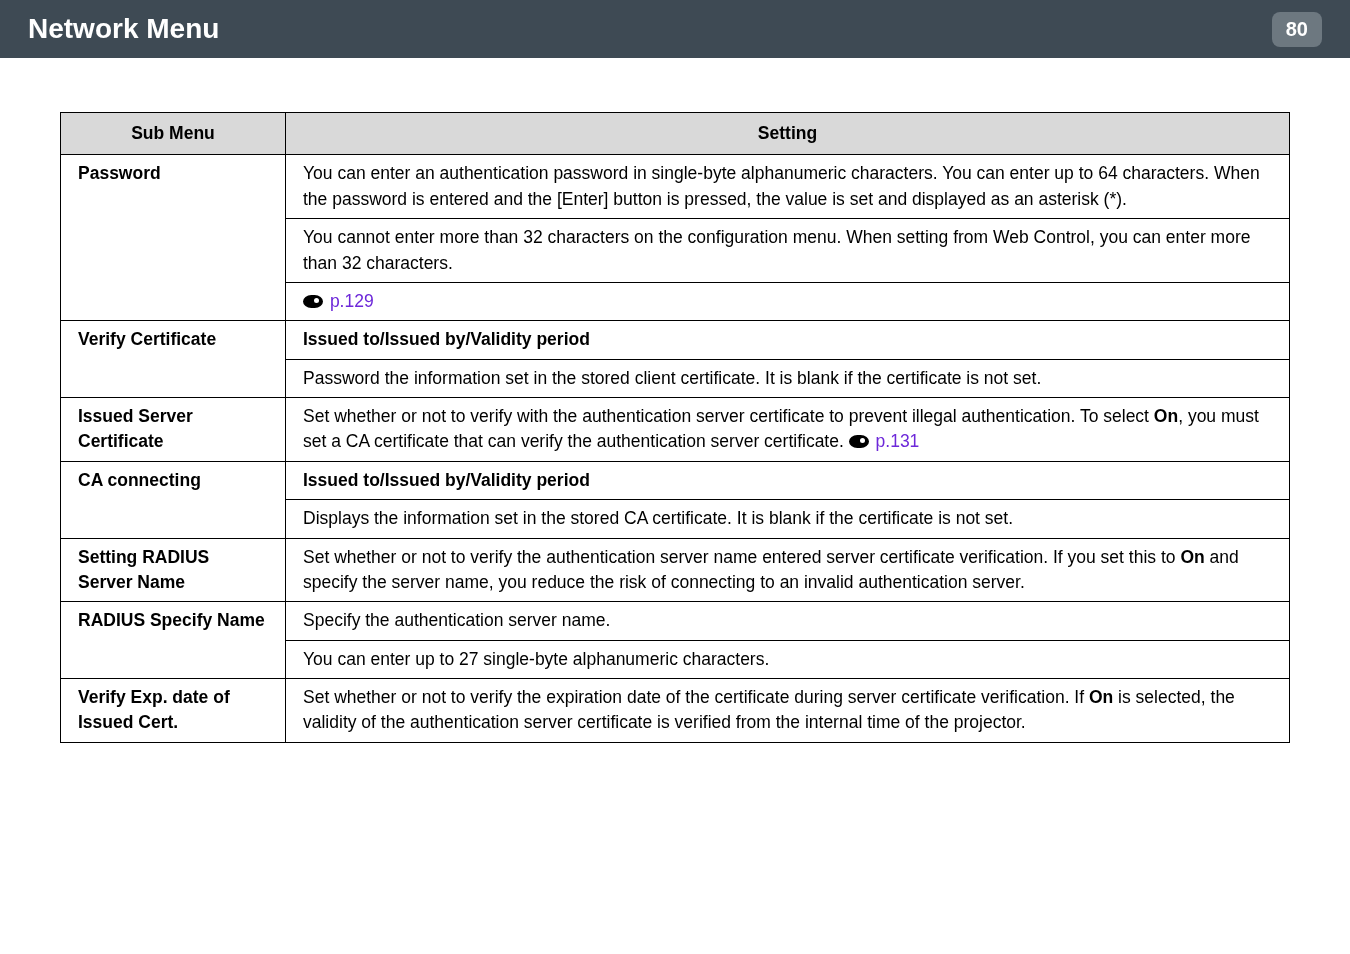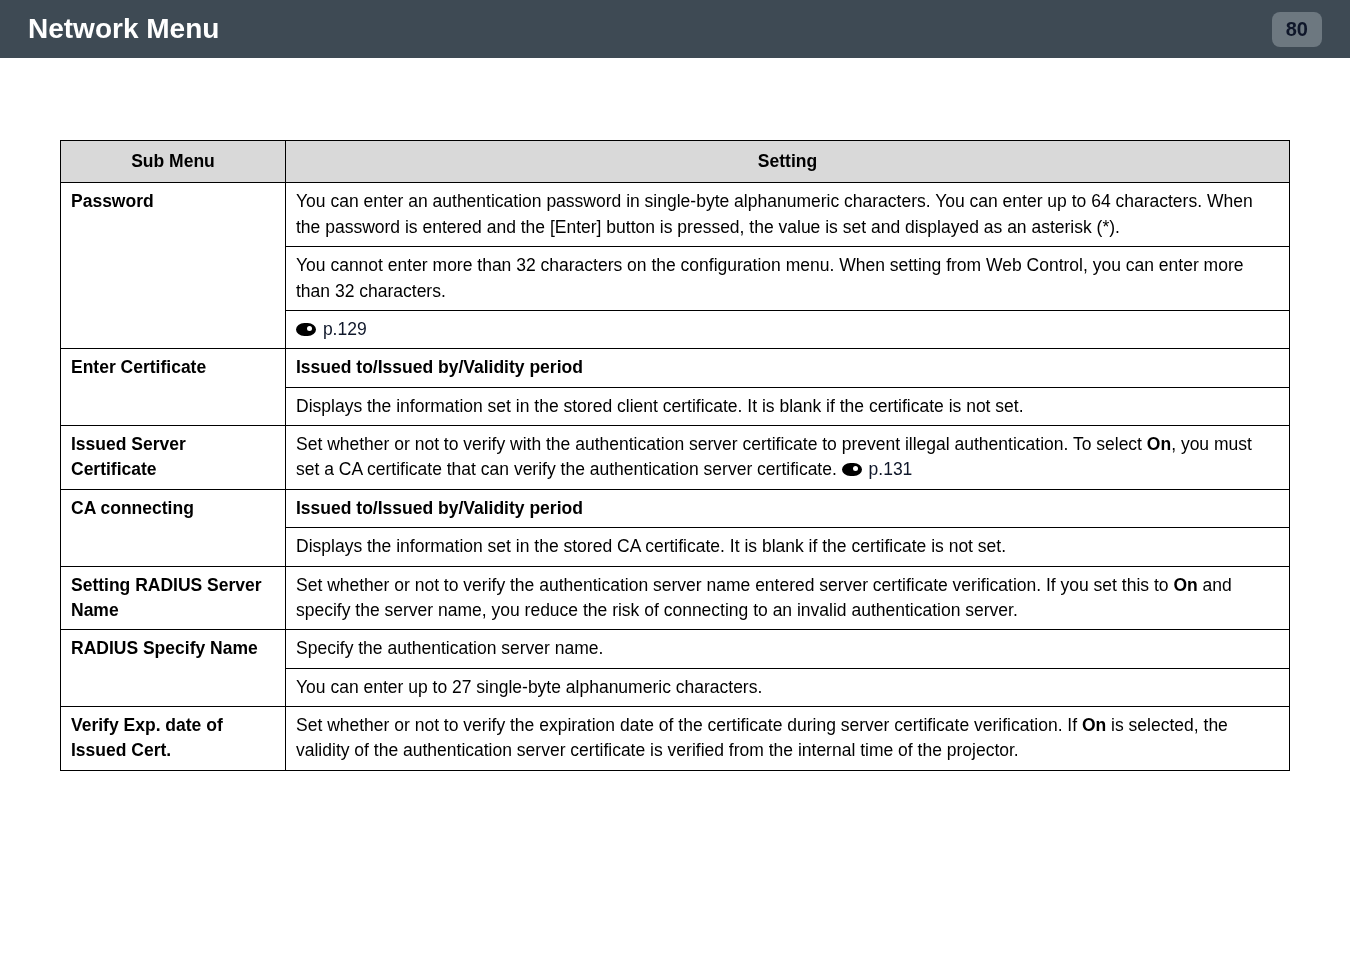--- a/index.html
+++ b/index.html
@@ -23,61 +23,60 @@
     padding: 0 28px;
     height: 58px;
     gap: 35px;
   }
   .header-title {
     font-size: 28px;
     font-weight: bold;
   }
   .page-number {
     background: #6d7880;
-    color: #0f172a;
+    color: #ffffff;
     font-size: 20px;
     font-weight: bold;
     padding: 6px 14px;
     border-radius: 8px;
     min-width: 44px;
     text-align: left;
   }
   .header-spacer {
     height: 24px;
     background: #ffffff;
   }
   .content {
     padding: 30px 60px 0 60px;
   }
   table {
     width: 100%;
     border-collapse: collapse;
     border: 1.5px solid #000000;
-    margin-top: 28px;
   }
   th, td {
     border: 1.5px solid #000000;
-    padding: 6px 10px;
+    padding: 6px 17px;
     vertical-align: top;
     font-size: 17.5px;
     line-height: 1.45;
     text-align: left;
   }
   th {
     background: #d9d9d9;
     font-weight: bold;
     text-align: center;
     padding: 8px 10px;
   }
   .col-sub {
     width: 225px;
     font-weight: bold;
   }
   a.link {
-    color: #0f172a;
+    color: #6d28d9;
     text-decoration: none;
   }
   .pointer-icon {
     display: inline-block;
     width: 20px;
     height: 13px;
     background: #000000;
     border-radius: 50% / 60%;
     vertical-align: -1px;
     margin-right: 2px;
@@ -125,28 +124,28 @@
         </td>
       </tr>
       <tr>
         <td>
           <span class="pointer-icon"></span>
           <a href="#" class="link">p.129</a>
         </td>
       </tr>
 
       <tr>
-        <td class="col-sub" rowspan="2">Enter Certificate</td>
+        <td class="col-sub" rowspan="2">Verify Certificate</td>
         <td>
           <b>Issued to/Issued by/Validity period</b>
         </td>
       </tr>
       <tr>
         <td>
-          <span>Displays the information set in the stored client certificate. It is blank if the certificate is not set.</span>
+          <span>Password the information set in the stored client certificate. It is blank if the certificate is not set.</span>
         </td>
       </tr>
 
       <tr>
         <td class="col-sub">Issued Server Certificate</td>
         <td>
           <span>Set whether or not to verify with the authentication server certificate to prevent illegal authentication. To select </span><b>On</b><span>, you must set a CA certificate that can verify the authentication server certificate. </span><span class="pointer-icon"></span>
           <a href="#" class="link">p.131</a>
         </td>
       </tr>

